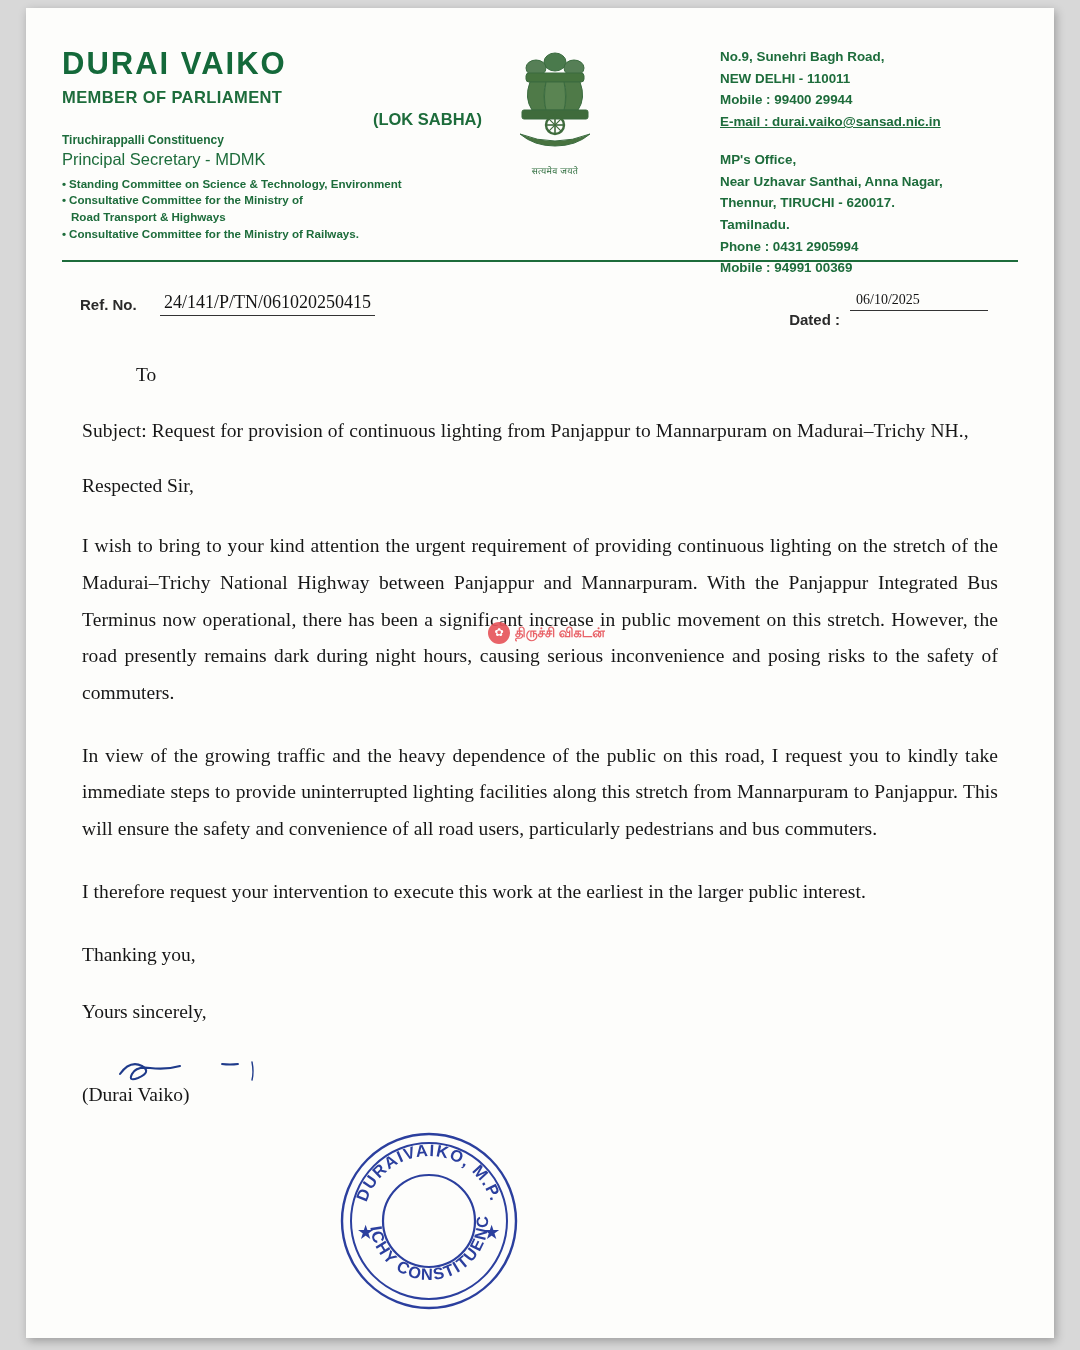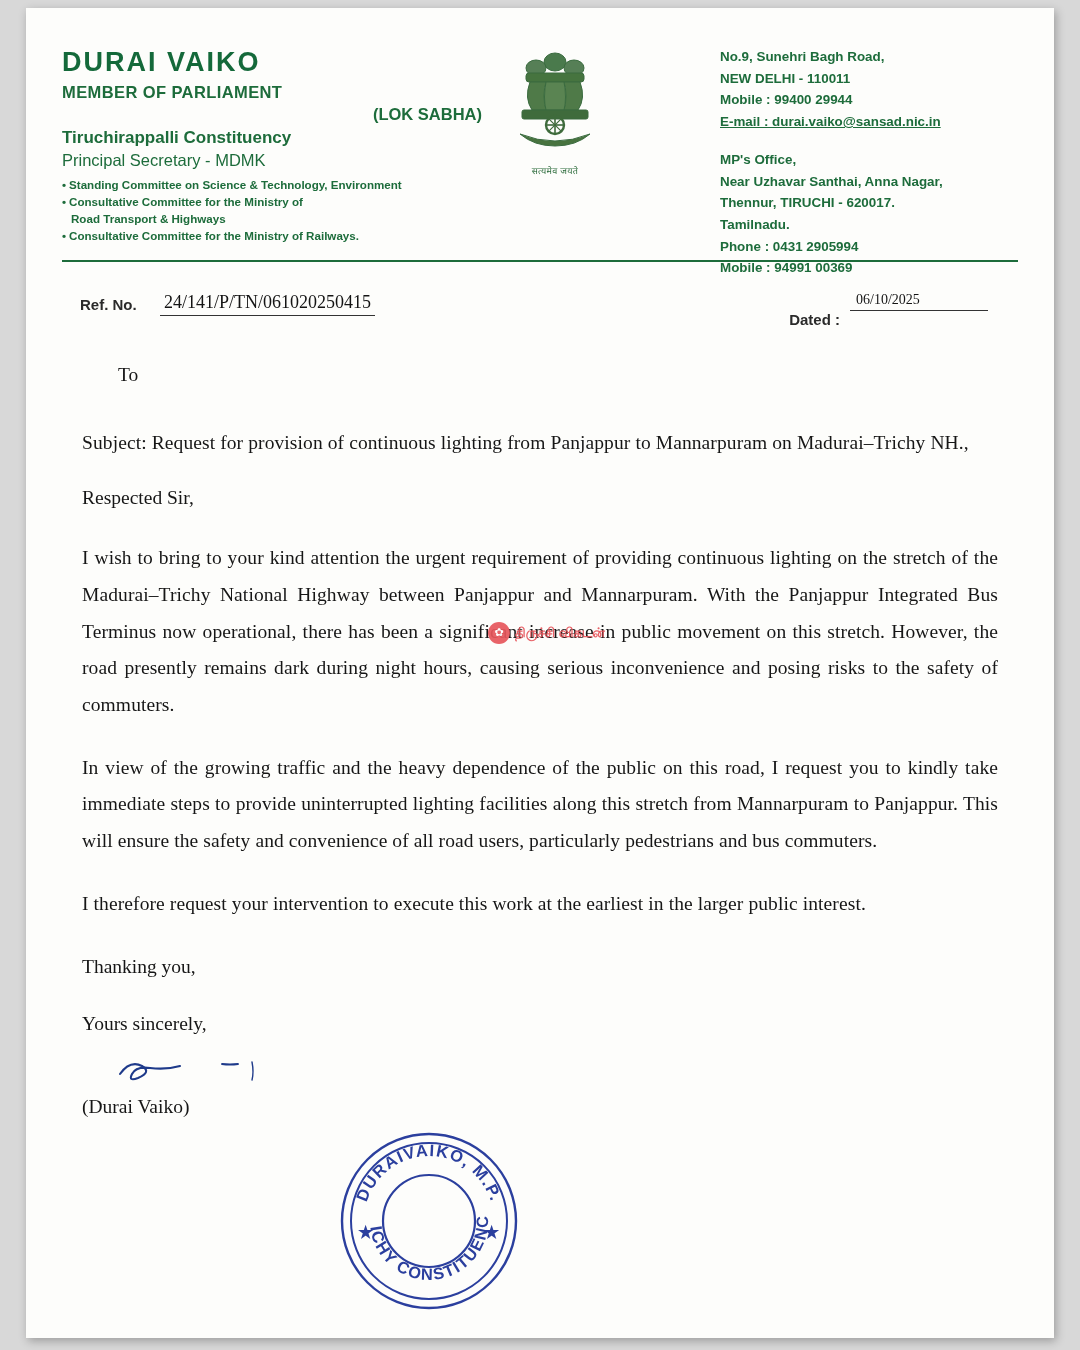--- a/index.html
+++ b/index.html
@@ -25,42 +25,42 @@
     height: 268px;
   }
   .hdr-left {
     position: absolute;
     left: 36px; top: 40px;
     width: 420px;
     color: #1f6b36;
     font-family: "Liberation Sans", sans-serif;
   }
   .mp-name {
-    font-size: 27px;
+    font-size: 31px;
     font-weight: bold;
     letter-spacing: 2.0px;
     color: #14693a;
     line-height: 1.05;
   }
   .mp-role {
     font-size: 16.5px;
     font-weight: bold;
     letter-spacing: .4px;
     margin-top: 7px;
     color: #1d6c3b;
   }
   .mp-house {
     font-size: 16.5px;
     font-weight: bold;
     margin-top: 3px;
     color: #1d6c3b;
     text-align: right;
   }
   .mp-const {
-    font-size: 17px;
+    font-size: 12px;
     font-weight: bold;
     margin-top: 4px;
     color: #1d6c3b;
   }
   .mp-secy {
     font-size: 16.5px;
     font-weight: normal;
     margin-top: 3px;
     color: #1d6c3b;
   }
@@ -151,32 +151,32 @@
   }
 
   
   .body {
     margin: 26px 56px 0 56px;
     color: #161616;
     font-size: 19.5px;
     line-height: 1.58;
     position: relative;
   }
-  .to { margin-left: 36px; }
+  .to { margin-left: 54px; }
   .addr { margin-top: 30px; margin-left: 110px; }
   .addr div { margin-bottom: 13px; }
 
   .para {
     margin-top: 26px;
     text-align: justify;
     text-justify: inter-word;
     line-height: 1.88;
     letter-spacing: .1px;
   }
-  .subject { margin-top: 34px; }
+  .subject { margin-top: 22px; }
   .salute { margin-top: 22px; }
   .closing { margin-top: 30px; }
   .yours { margin-top: 26px; }
   .signame { margin-top: 52px; }
 
   
   .watermark {
     position: absolute;
     left: 406px; top: 262px;
     display: flex; align-items: center;

